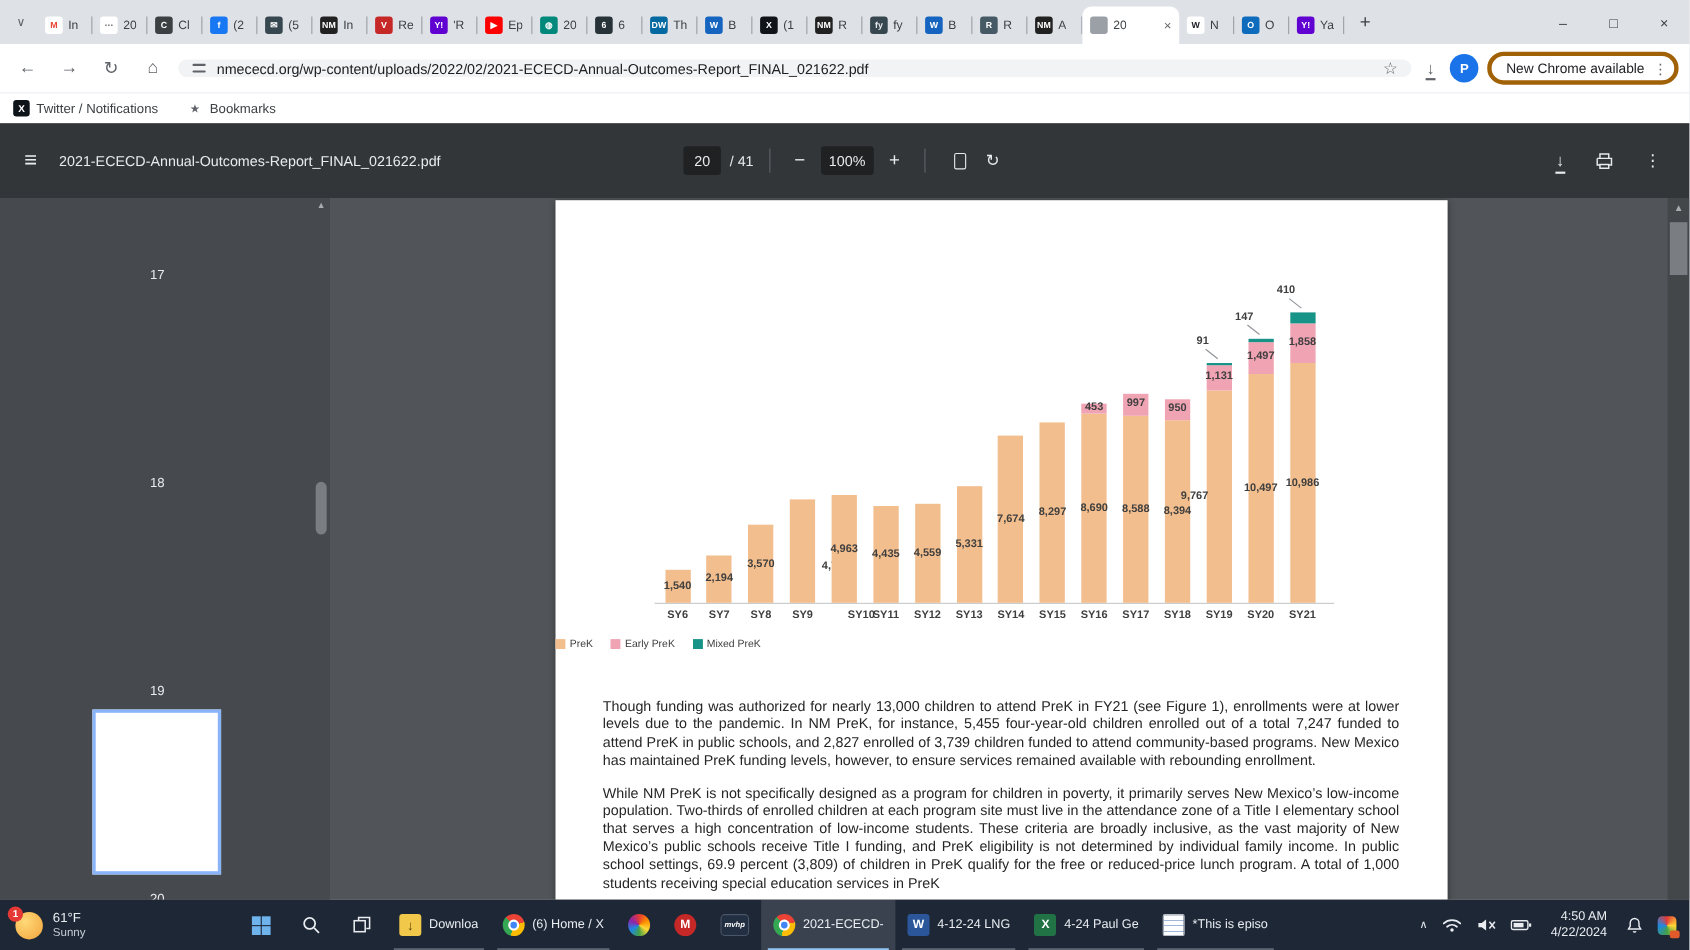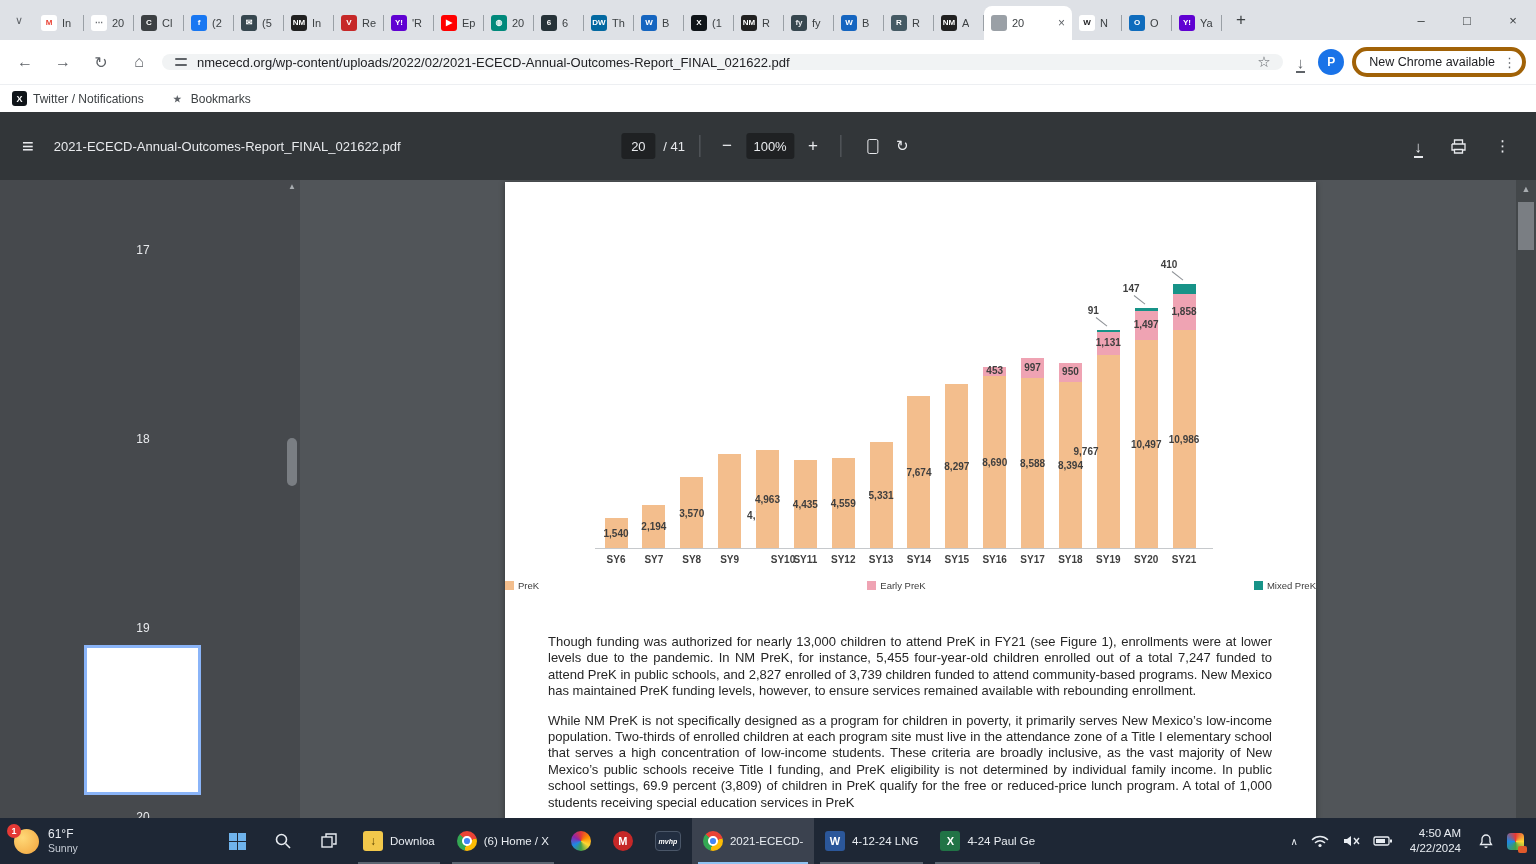--- a/index.html
+++ b/index.html
@@ -74,21 +74,21 @@
 .vs-thumb{position:absolute;left:2px;top:22px;width:16px;height:48px;background:#7A7E83}
 
 
 .fig-title{position:absolute;top:46px;left:0;right:0;text-align:center;font-size:11.5px;font-weight:bold;letter-spacing:.2px}
 .chart-layer{position:absolute;inset:0}
 .bar{position:absolute;width:23px}
 .baseline{position:absolute;left:90px;width:618px;top:366px;height:1px;background:#C6C9CC}
 .val-label{position:absolute;transform:translate(-50%,-50%);font-size:10px;font-weight:bold;color:#3F3F3F;white-space:nowrap}
 .xlab{position:absolute;transform:translateX(-50%);top:372px;font-size:10px;font-weight:bold;color:#3F3F3F}
 .callout{position:absolute;width:14px;height:1px;background:#8E9297;transform:rotate(38deg);transform-origin:left center}
-.legend{position:absolute;top:398px;left:0;right:0;display:flex;justify-content:space-between;align-items:center;gap:16px;font-size:9.5px;color:#3C3C3C}
+.legend{position:absolute;top:398px;left:0;right:0;display:flex;justify-content:flex-start;align-items:center;gap:16px;font-size:9.5px;color:#3C3C3C}
 .legend .item{display:flex;align-items:center;gap:4px}
 .sw{width:9px;height:9px;display:inline-block}
 
 
 .doc-text{position:absolute;top:452px;left:43px;width:724px;font-size:13px;line-height:16.4px;color:#262626;text-align:justify}
 .doc-text p{margin-bottom:13px}
 
 
 .taskbar{position:absolute;left:0;right:0;bottom:0;height:46px;background:#1E2735;display:flex;align-items:stretch;color:#E9EDF2}
 .weather{display:flex;align-items:center;gap:9px;padding:0 14px;width:118px}
@@ -459,20 +459,24 @@
           <span class="lbl">2021-ECECD-</span>
         </div>
         <div class="app-btn">
           <span class="ticon word">W</span>
           <span class="lbl">4-12-24 LNG</span>
         </div>
         <div class="app-btn">
           <span class="ticon excel">X</span>
           <span class="lbl">4-24 Paul Ge</span>
         </div>
+        <div class="app-btn">
+          <span class="ticon notepad"></span>
+          <span class="lbl">*This is episo</span>
+        </div>
       </div>
     <div class="tray">
       <span class="tray-icon chev-up">∧</span>
       <span class="tray-icon">
         <svg width="18" height="14" viewBox="0 0 18 14">
             <path d="M1.5 5.5a11 11 0 0 1 15 0M4.5 8.5a7 7 0 0 1 9 0" fill="none" stroke="#E9EDF2" stroke-width="1.6" stroke-linecap="round"></path>
             <circle cx="9" cy="11.5" r="1.6" fill="#E9EDF2"></circle>
           </svg>
       </span>
       <span class="tray-icon">

